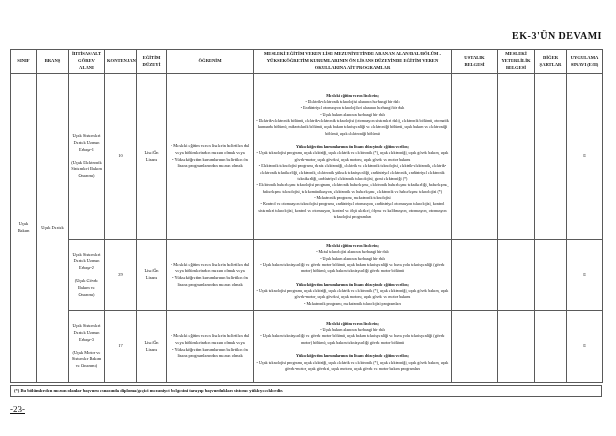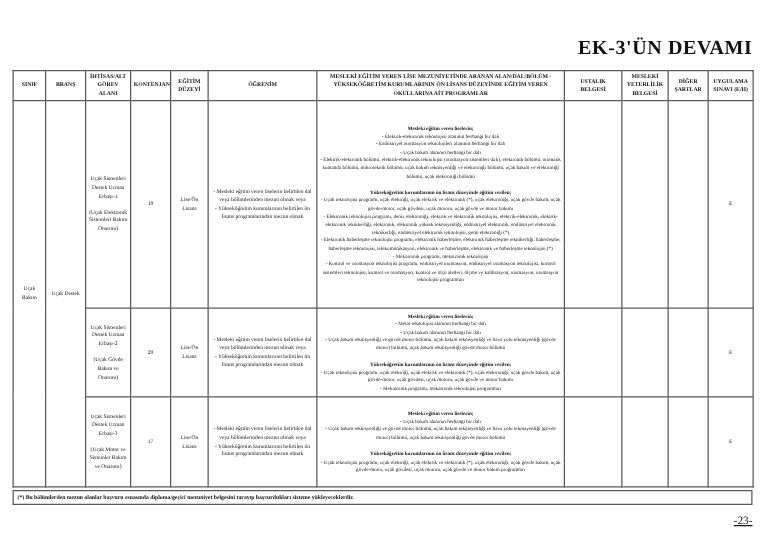--- a/index.html
+++ b/index.html
@@ -12,21 +12,21 @@
   }
   .page {
     width: 616px; height: 436px;
     padding-top: 30px;
     position: relative;
   }
   .doc-title {
     width: 592px;
     margin: 0 0 8px 10px;
     text-align: right;
-    font-size: 16px;
+    font-size: 10px;
     font-weight: bold;
     letter-spacing: 0.5px;
   }
   table.doc-table {
     table-layout: fixed;
     border-collapse: collapse;
     width: 592px;
     margin-left: 10px;
   }
   table.doc-table th, table.doc-table td {
@@ -63,21 +63,21 @@
     border: 1px solid #5a5a5a;
     font-size: 4.6px;
     font-weight: bold;
     line-height: 1.4;
     padding: 2px 3px;
     min-height: 12px;
   }
   .page-number {
     width: 592px;
     margin: 7px 0 0 10px;
-    text-align: right;
+    text-align: left;
     font-size: 9px;
     text-decoration: underline;
   }
 </style>
 </head>
 <body>
 
 <div class="page">
 
   <div class="doc-title">EK-3'ÜN DEVAMI</div>

